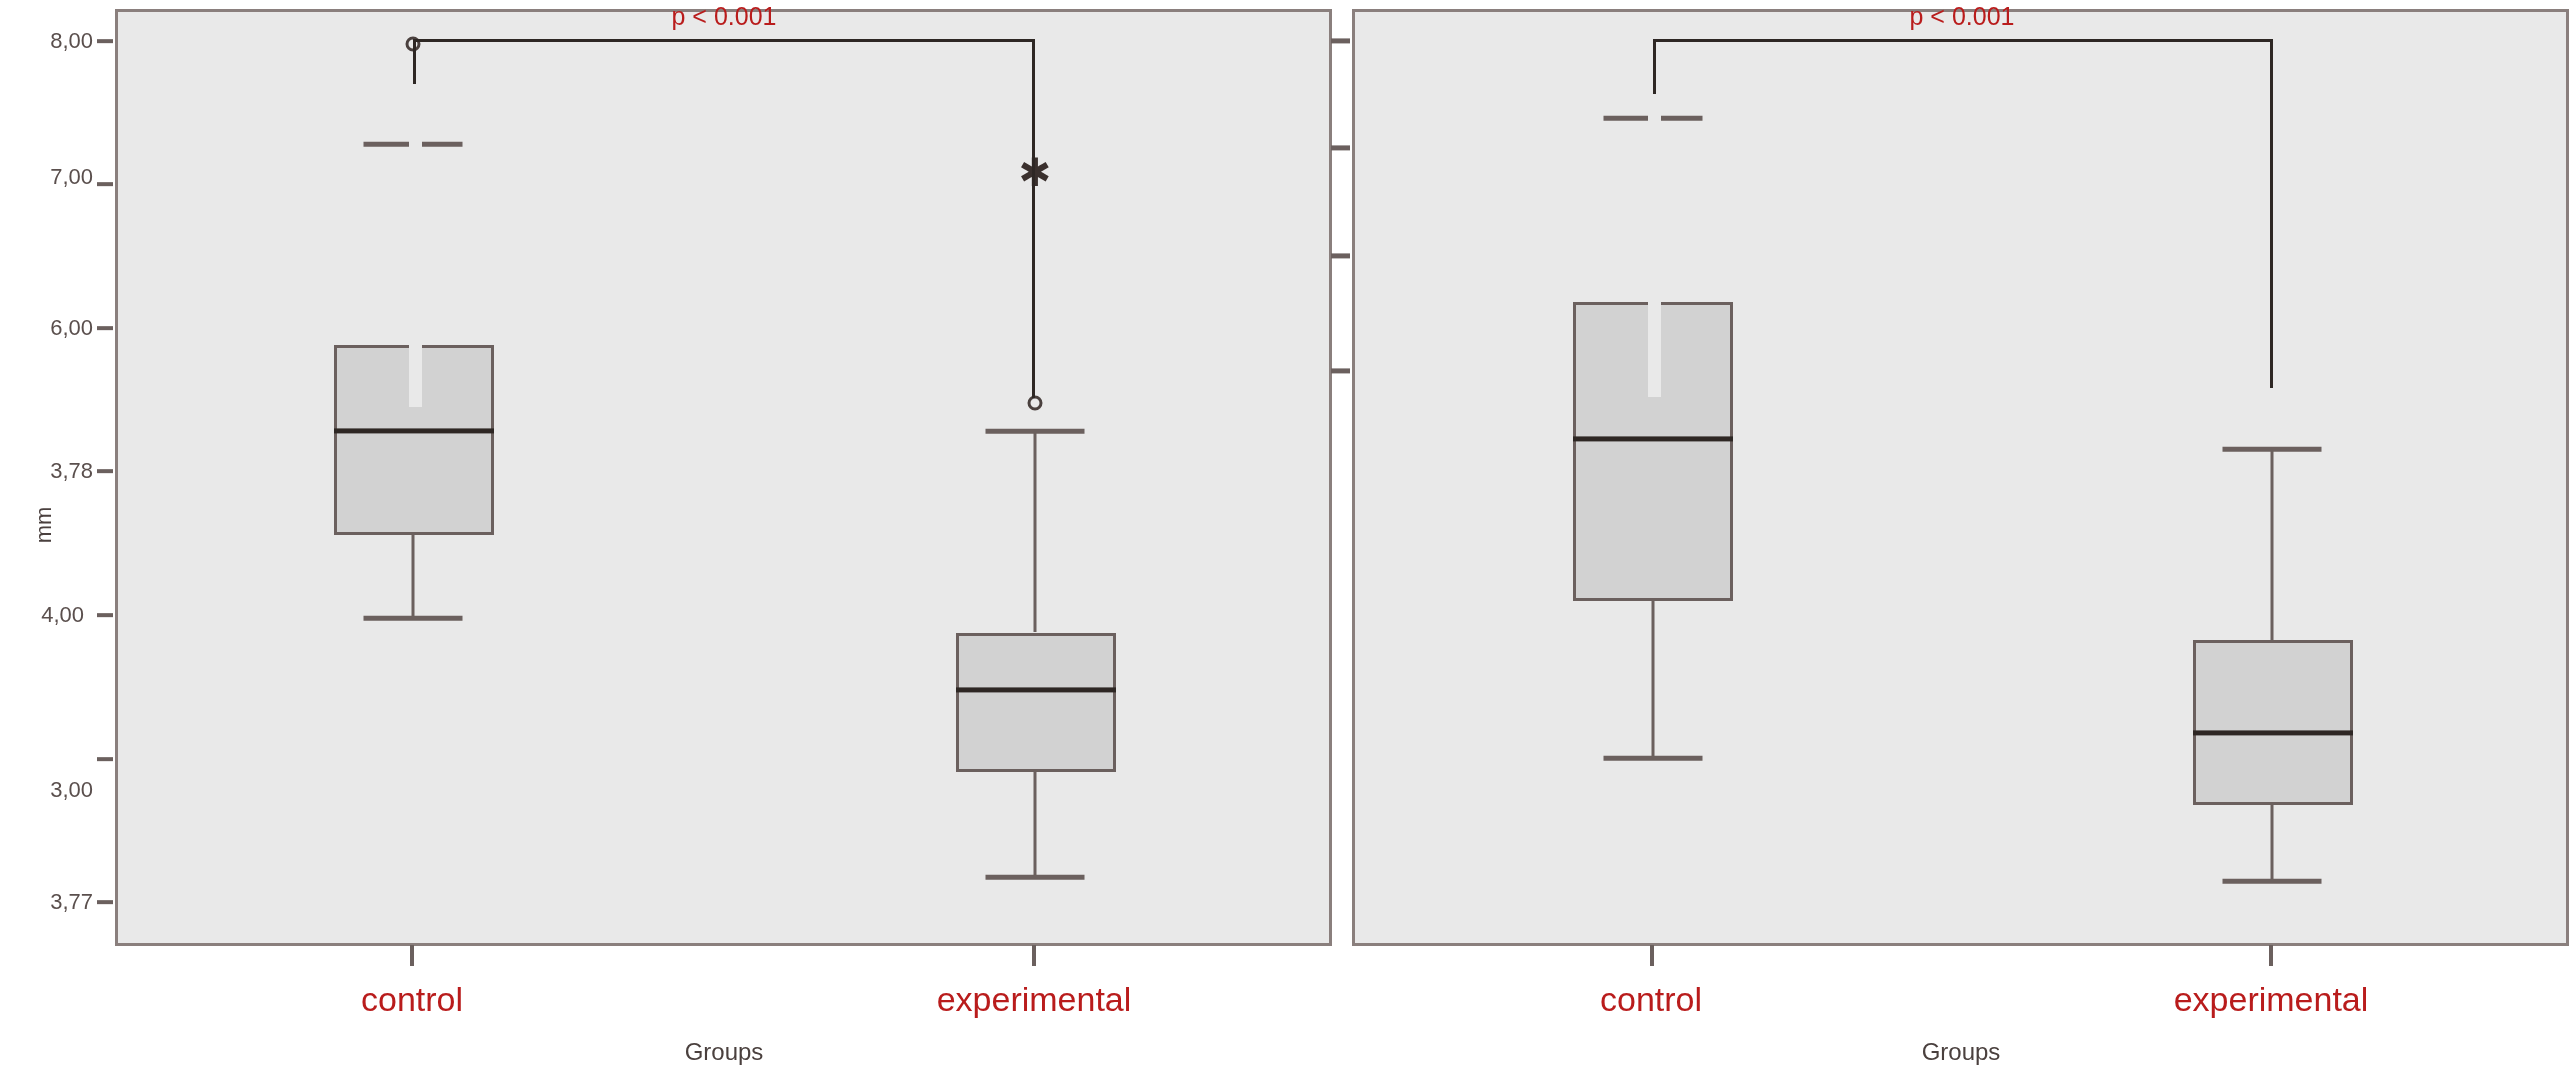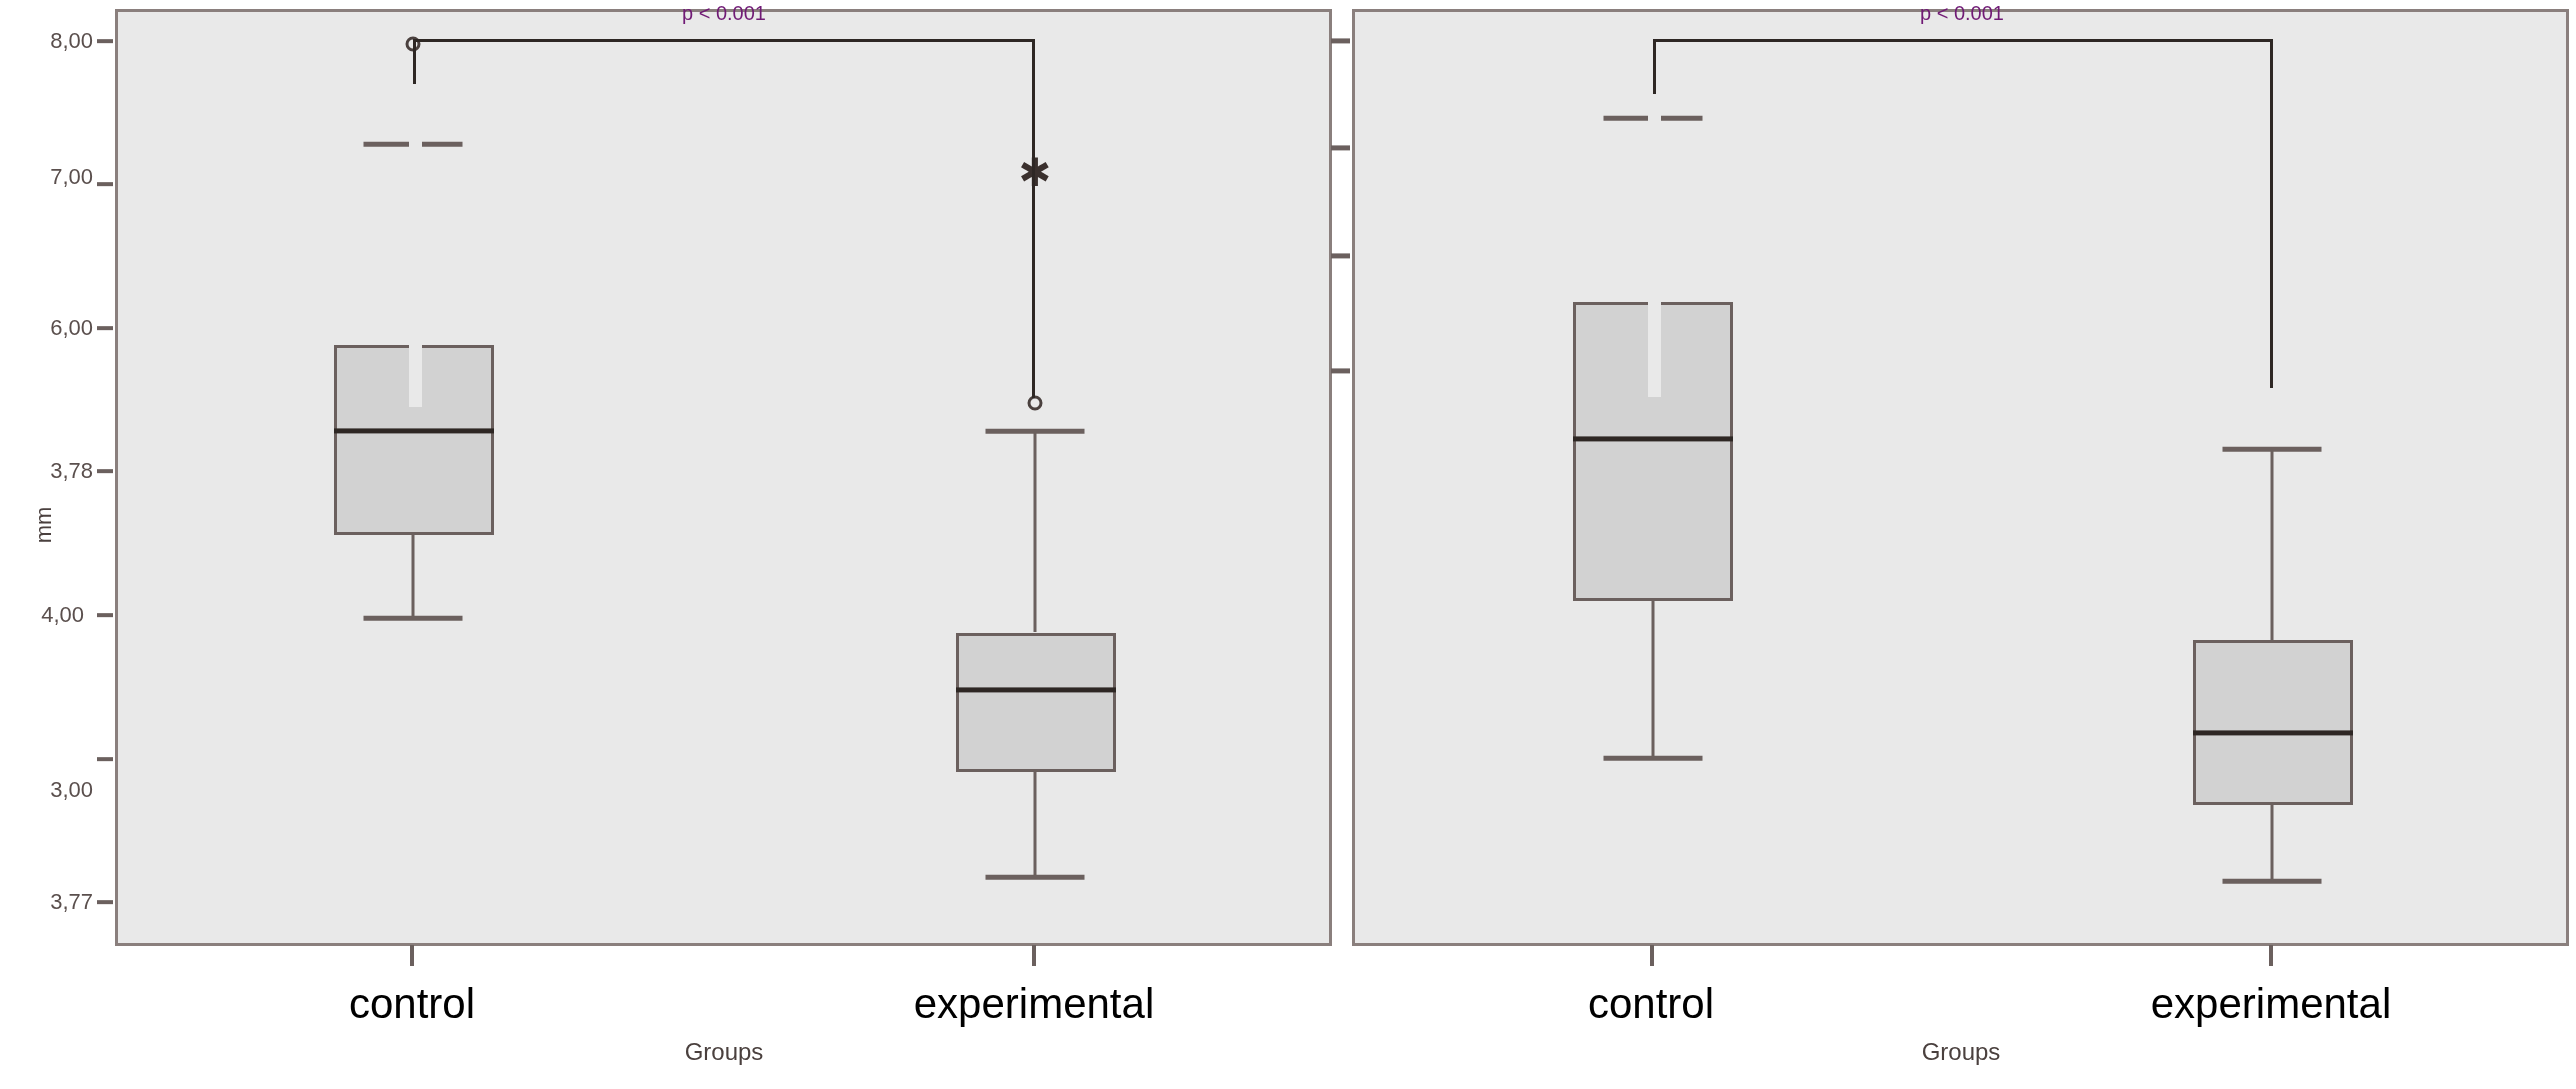--- a/index.html
+++ b/index.html
@@ -62,22 +62,22 @@
     transform: rotate(-90deg);
   }
   .xtick-mark {
     position: absolute;
     width: 3.7px;
     height: 21px;
     background: #6b605e;
   }
   .xtick-label {
     position: absolute;
-    font-size: 42px;
-    color: #000000;
+    font-size: 34px;
+    color: #b91c1c;
     white-space: nowrap;
     transform: translateX(-50%);
   }
   .x-axis-title {
     position: absolute;
     font-size: 24px;
     color: #4a403e;
     white-space: nowrap;
     transform: translateX(-50%);
   }
@@ -128,22 +128,22 @@
   .sig-bracket {
     position: absolute;
     border-top: 3.7px solid #2e2724;
     border-left: 3.7px solid #2e2724;
     border-right: 3.7px solid #2e2724;
     box-sizing: border-box;
     background: transparent;
   }
   .sig-label {
     position: absolute;
-    font-size: 20px;
-    color: #701a75;
+    font-size: 25px;
+    color: #b91c1c;
     white-space: nowrap;
     transform: translateX(-50%);
   }
 </style>
 </head>
 <body>
 
 <div id="figure">
 
   <div class="panel" style="left:115px; top:9px; width:1217px; height:937px;">

